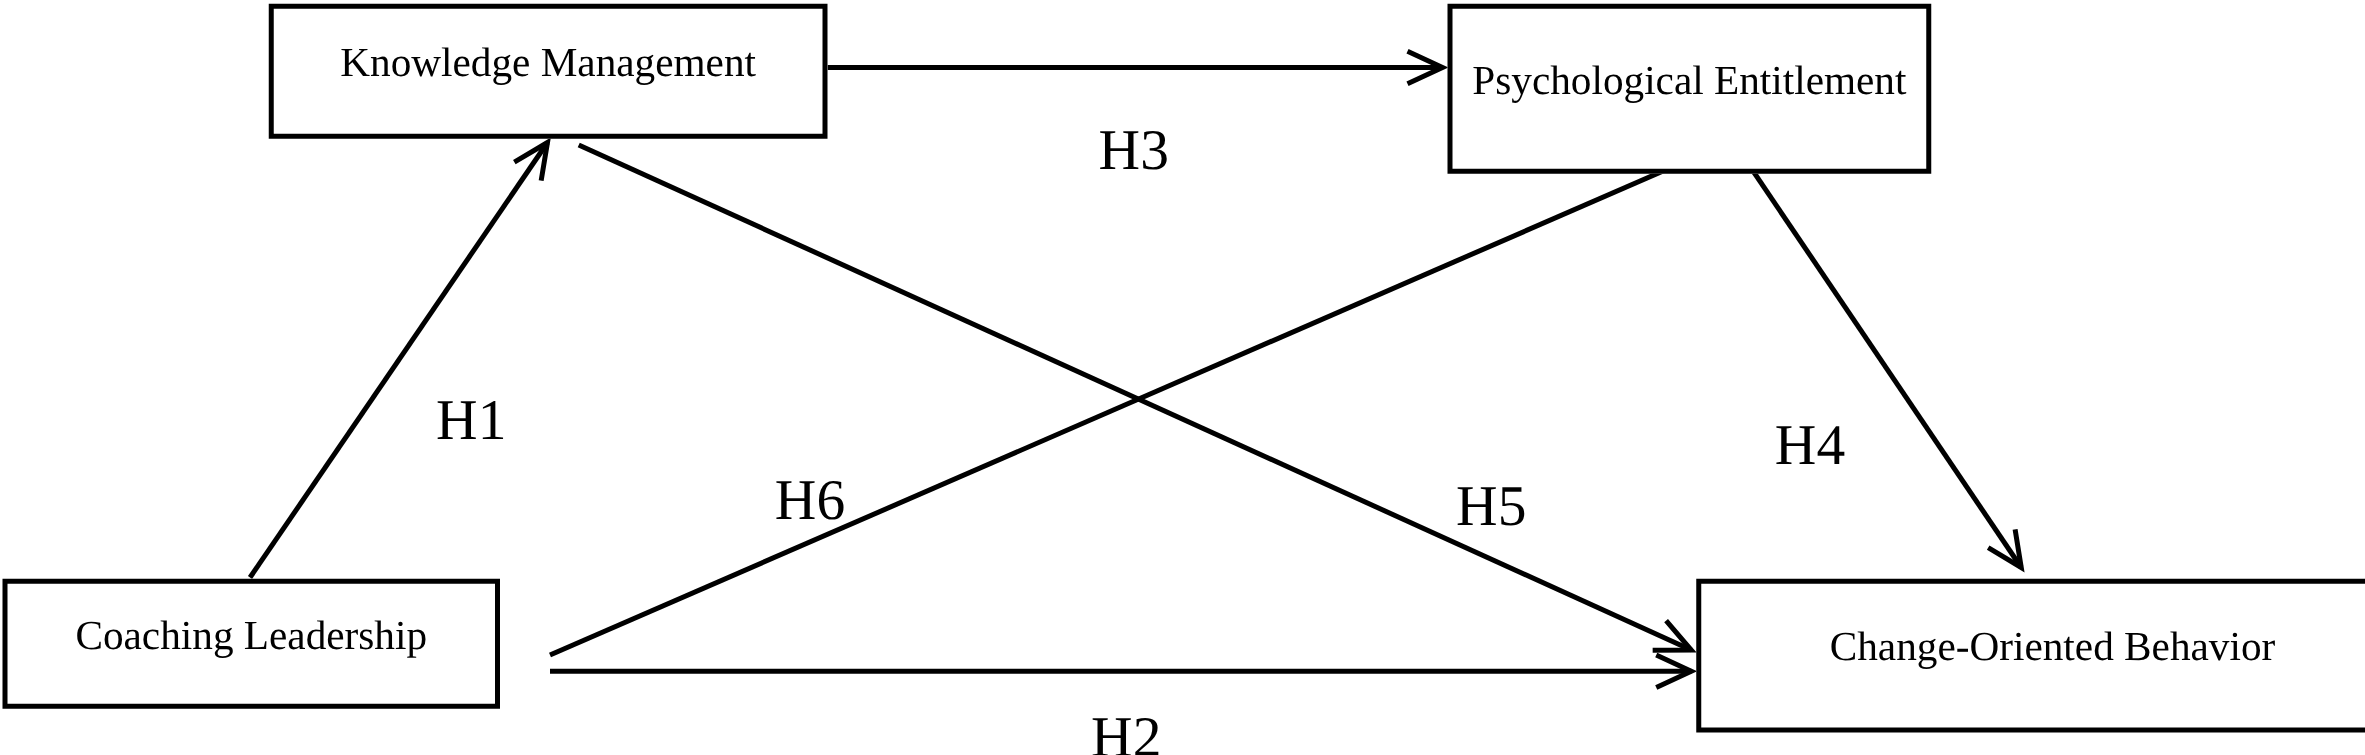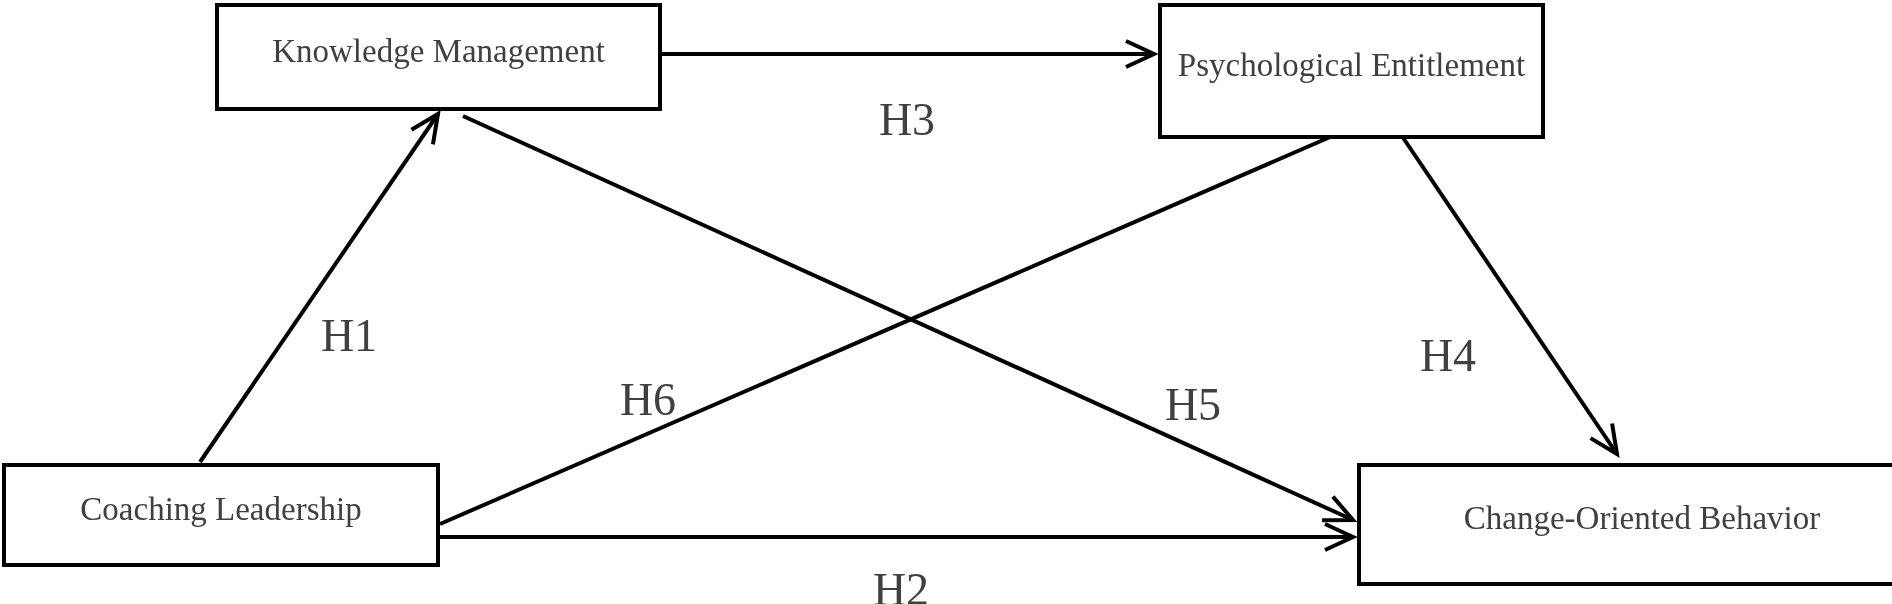--- a/index.html
+++ b/index.html
@@ -6,21 +6,21 @@
     margin: 0;
     padding: 0;
     background: #ffffff;
   }
   .figure {
     position: relative;
     width: 1892px;
     height: 604px;
     background: #ffffff;
     font-family: "Liberation Serif", "DejaVu Serif", serif;
-    color: #404040;
+    color: #000000;
     overflow: hidden;
   }
   .edges-layer {
     position: absolute;
     left: 0;
     top: 0;
     width: 1892px;
     height: 604px;
   }
   .edge-line {
@@ -36,31 +36,31 @@
     display: flex;
     align-items: center;
     justify-content: center;
     padding-bottom: 12px;
     font-size: 33px;
     line-height: 1;
     white-space: nowrap;
   }
   .node-km  { left: 215px;  top: 3px;   width: 447px; height: 108px; }
   .node-pe  { left: 1158px; top: 3px;   width: 387px; height: 136px; }
-  .node-cl  { left: 2px;    top: 463px; width: 438px; height: 104px; }
+  .node-cl  { left: 2px;    top: 463px; width: 398px; height: 104px; }
   .node-cob { left: 1357px; top: 463px; width: 570px; height: 123px; text-align: right; }
   .edge-label {
     position: absolute;
     transform: translate(-50%, -50%);
     font-size: 46px;
     line-height: 1;
     white-space: nowrap;
     background: transparent;
   }
-  .label-h1 { left: 349px;  top: 336px; }
+  .label-h1 { left: 377px;  top: 336px; }
   .label-h2 { left: 901px;  top: 590px; }
   .label-h3 { left: 907px;  top: 120px; }
   .label-h4 { left: 1448px; top: 356px; }
   .label-h5 { left: 1193px; top: 405px; }
   .label-h6 { left: 616px;  top: 400px; margin-left: 32px; }
 </style>
 </head>
 <body>
 
 <div class="figure">

